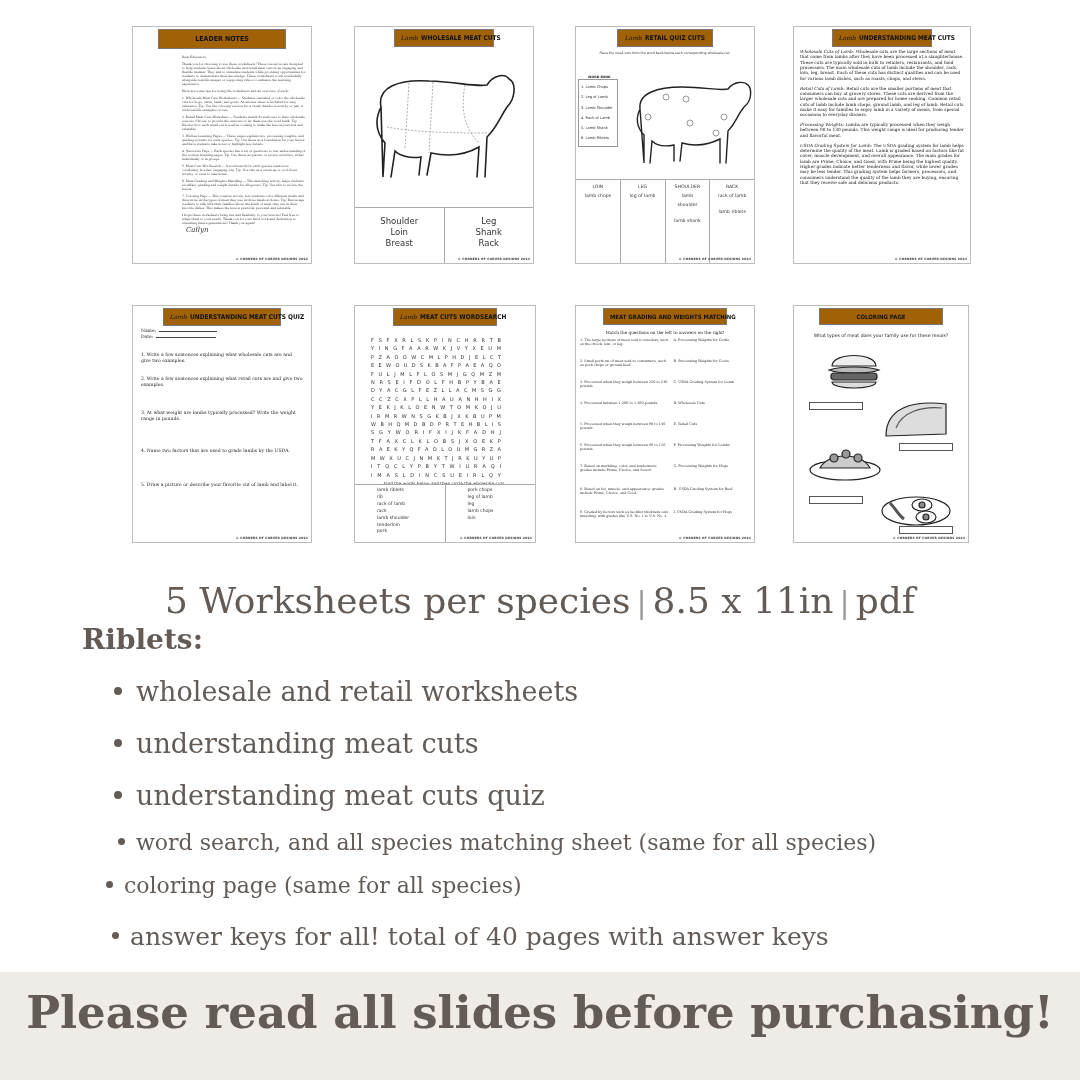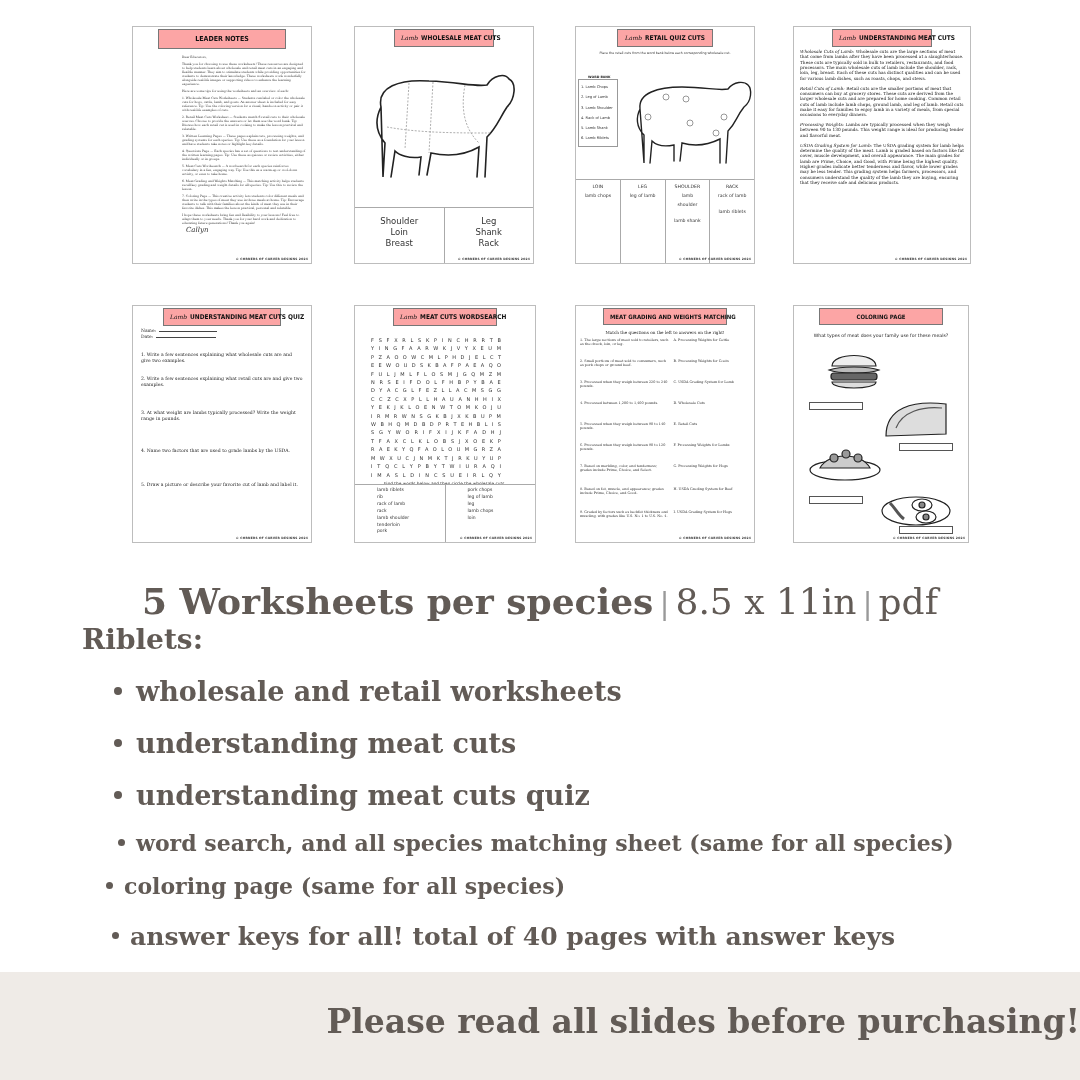--- a/index.html
+++ b/index.html
@@ -9,21 +9,21 @@
   .page {
     position: absolute; background: #fff; border: 1px solid #bdbdbd;
     overflow: hidden; color: #222;
   }
   .page .foot {
     position: absolute; right: 3px; bottom: 2px; font-size: 3px; color: #333;
     font-family: "DejaVu Sans", sans-serif; font-weight: bold; letter-spacing: .2px;
   }
   .title-box {
     position: absolute; left: 50%; transform: translateX(-50%); top: 2px;
-    border: 1px solid #777; background: #fca5a5; text-align: center;
+    border: 1px solid #777; background: #a16207; text-align: center;
     font-family: "DejaVu Sans Condensed", "DejaVu Sans", sans-serif; font-weight: bold;
     font-size: 6.5px; padding: 4px 6px; white-space: nowrap; color: #111;
   }
   .title-box .script { font-family: "DejaVu Serif", serif; font-style: italic; font-weight: normal; font-size: 6px; margin-right: 3px; }
   .tiny { font-family: "DejaVu Serif", serif; font-size: 3px; line-height: 4px; color: #333; }
   .small { font-family: "DejaVu Serif", serif; font-size: 4.2px; line-height: 5.4px; color: #222; }
 
   
   #p1 .body { position: absolute; left: 5px; right: 5px; top: 28px; margin-left: 44px; }
   #p1 .body p { margin-bottom: 3px; }
@@ -68,33 +68,33 @@
   #p7 .row { display: flex; font-size: 3.4px; line-height: 4.3px; color: #333; }
   #p7 .row .l { width: 55%; padding-right: 4px; }
   #p7 .row .r { width: 45%; }
 
   
   #p8 .q { position: absolute; top: 27px; left: 0; right: 0; text-align: center; font-family: "DejaVu Sans", sans-serif; font-size: 4.6px; color: #222; }
   #p8 .box { position: absolute; width: 54px; height: 8px; border: 1px solid #555; background: #fff; }
 
   
   .headline { position: absolute; left: 0; right: 0; top: 580px; text-align: center; font-size: 36px; white-space: nowrap; color: #625b56; }
-  .headline b { font-weight: bold; margin-top: 18px; }
+  .headline b { font-weight: normal; margin-top: 18px; }
   .headline .light { font-weight: normal; }
   .headline .sep { color: #999; font-weight: normal; margin: 0 6px; font-size: 30px; }
 
   .includes { position: absolute; left: 82px; top: 623px; font-size: 28px; font-weight: bold; color: #625b56; }
 
-  .bullet { position: absolute; font-weight: bold; color: #625b56; white-space: nowrap; }
+  .bullet { position: absolute; font-weight: normal; color: #625b56; white-space: nowrap; }
   .bullet .dot { display: inline-block; width: 8px; height: 8px; border-radius: 50%; background: #625b56; vertical-align: middle; margin-right: 14px; position: relative; top: -3px; }
   .bullet.big { font-size: 27px; }
   .bullet.cond { font-size: 22px; transform-origin: left center; }
 
   .banner { position: absolute; left: 0; right: 0; top: 972px; height: 108px; background: #efebe7; }
-  .banner span { position: absolute; left: 0; right: 0; top: 30px; text-align: right; font-size: 33px; font-weight: bold; color: #625b56; }
+  .banner span { position: absolute; left: 0; right: 0; top: 14px; text-align: center; font-size: 45px; font-weight: bold; color: #625b56; }
 </style>
 </head>
 <body>
 
 <div class="page" id="p1" style="left:132px;top:26px;width:180px;height:238px;">
   <div class="title-box" style="width:128px;font-size:7px;padding:5px 0;">LEADER NOTES</div>
   <div class="body tiny">
     <p>Dear Educators,</p>
     <p>Thank you for choosing to use these worksheets! These resources are designed to help students learn about wholesale and retail meat cuts in an engaging and flexible manner. They aim to stimulate students while providing opportunities for students to demonstrate their knowledge. These worksheets work wonderfully alongside real-life images or supporting videos to enhance the learning experience.</p>
     <p>Here are some tips for using the worksheets and an overview of each:</p>

